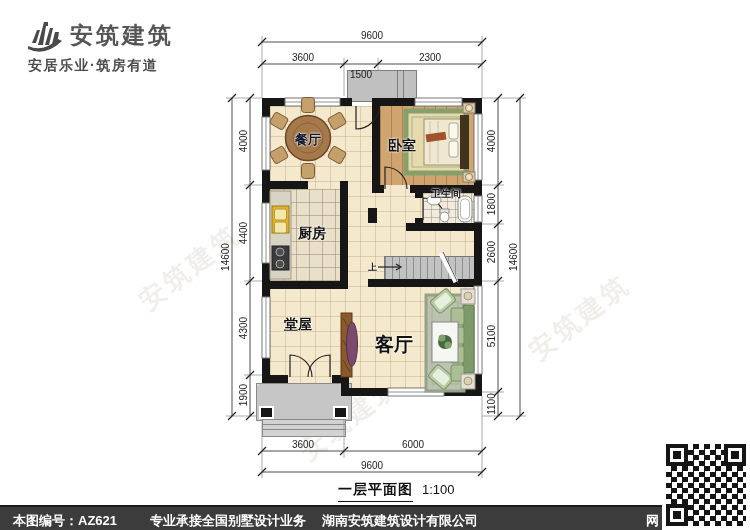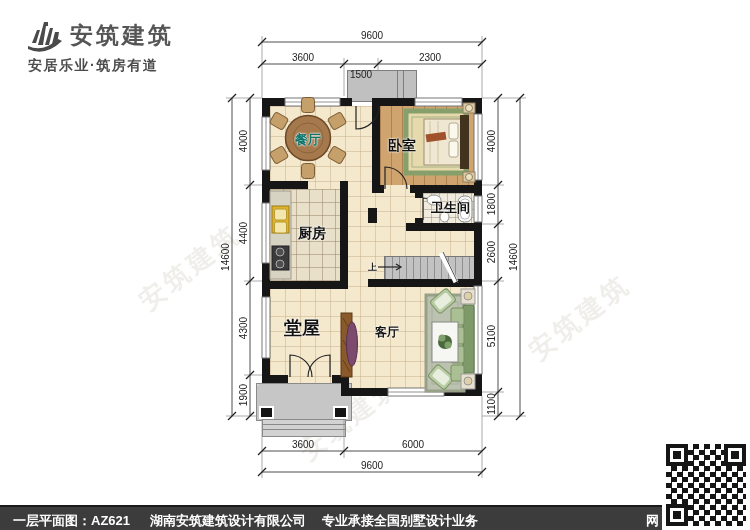--- a/index.html
+++ b/index.html
@@ -314,26 +314,26 @@
 
     <g>
       <rect x="341" y="313" width="11" height="64" fill="#8a5a2c" stroke="#5b3a16"></rect>
       <line x1="343" y1="318" x2="350" y2="330" stroke="#5b3a16" stroke-width="0.8"></line>
       <line x1="343" y1="340" x2="350" y2="352" stroke="#5b3a16" stroke-width="0.8"></line>
       <line x1="343" y1="360" x2="350" y2="372" stroke="#5b3a16" stroke-width="0.8"></line>
       <ellipse cx="352" cy="344" rx="5.5" ry="22" fill="#7c4a6d" stroke="#553050"></ellipse>
     </g>
   </svg>
 
-  <div class="room" style="left:295px;top:131px;font-size:13px;color:#0f766e;">餐厅</div>
+  <div class="room" style="left:295px;top:131px;font-size:13px;color:#0f172a;">餐厅</div>
   <div class="room" style="left:388px;top:137px;font-size:14px;">卧室</div>
   <div class="room" style="left:298px;top:225px;font-size:14px;">厨房</div>
-  <div class="room" style="left:431px;top:199px;font-size:13px;">卫生间</div>
-  <div class="room" style="left:284px;top:316px;font-size:18px;">堂屋</div>
-  <div class="room" style="left:375px;top:324px;font-size:12px;">客厅</div>
+  <div class="room" style="left:431px;top:187px;font-size:10px;">卫生间</div>
+  <div class="room" style="left:284px;top:316px;font-size:14px;">堂屋</div>
+  <div class="room" style="left:375px;top:332px;font-size:19px;">客厅</div>
   <div class="room" style="left:368px;top:261px;font-size:9px;">上</div>
 
   <span class="dim" style="left:372px;top:30px;">9600</span>
   <span class="dim" style="left:303px;top:52px;">3600</span>
   <span class="dim" style="left:361px;top:52px;margin-top:17px;">1500</span>
   <span class="dim" style="left:430px;top:52px;">2300</span>
   <span class="dim" style="left:303px;top:439px;">3600</span>
   <span class="dim" style="left:413px;top:439px;">6000</span>
   <span class="dim" style="left:372px;top:460px;">9600</span>
   <span class="dimv" style="left:243px;top:141px;">4000</span>
@@ -341,26 +341,30 @@
   <span class="dimv" style="left:243px;top:328px;">4300</span>
   <span class="dimv" style="left:243px;top:395px;">1900</span>
   <span class="dimv" style="left:225px;top:257px;">14600</span>
   <span class="dimv" style="left:491px;top:141px;">4000</span>
   <span class="dimv" style="left:491px;top:204px;">1800</span>
   <span class="dimv" style="left:491px;top:252px;">2600</span>
   <span class="dimv" style="left:491px;top:336px;">5100</span>
   <span class="dimv" style="left:491px;top:404px;">1100</span>
   <span class="dimv" style="left:513px;top:257px;">14600</span>
 
+  <div class="abs" id="plan-title-row">
+    <span class="t">一层平面图</span>
+    <span class="s">1:100</span>
+  </div>
 
   <div class="abs" id="footer">
-    <span id="footer-code">一层平面图：AZ621</span>
+    <span id="footer-code">本图编号：AZ621</span>
     <div id="footer-group">
+      <span>专业承接全国别墅设计业务</span>
       <span>湖南安筑建筑设计有限公司</span>
-      <span>专业承接全国别墅设计业务</span>
     </div>
     <span id="web-char">网</span>
   </div>
 
   <div class="abs" id="qr">
     <div id="qr-inner">
       <div class="fq tl">
           <div></div>
         </div>
       <div class="fq tr">

